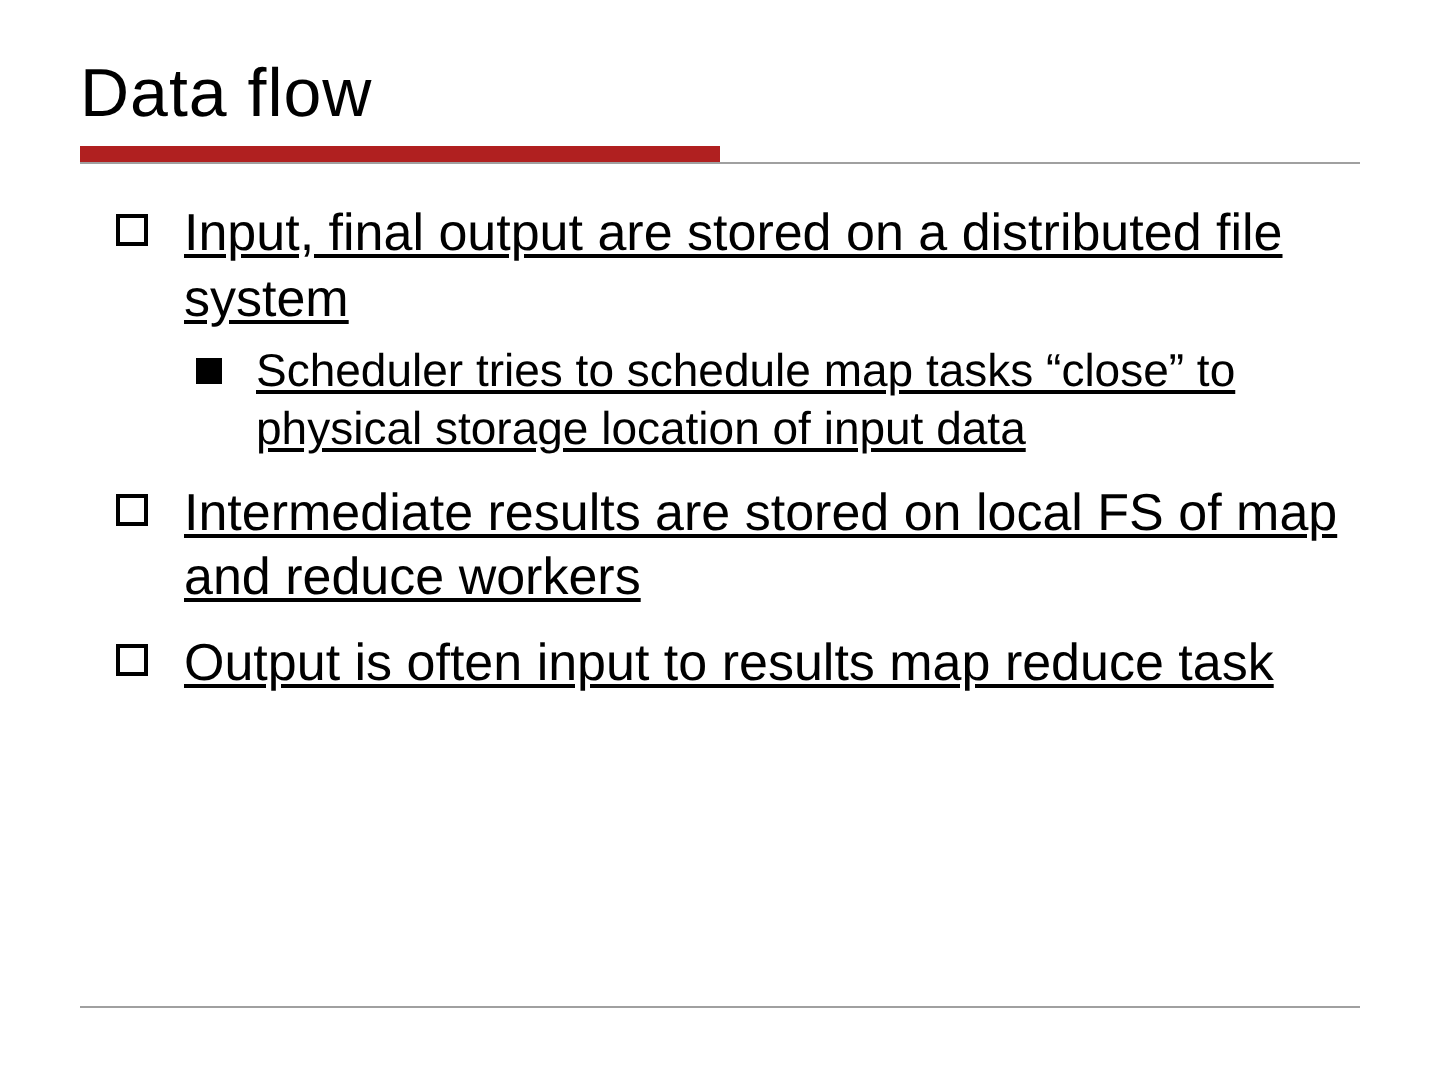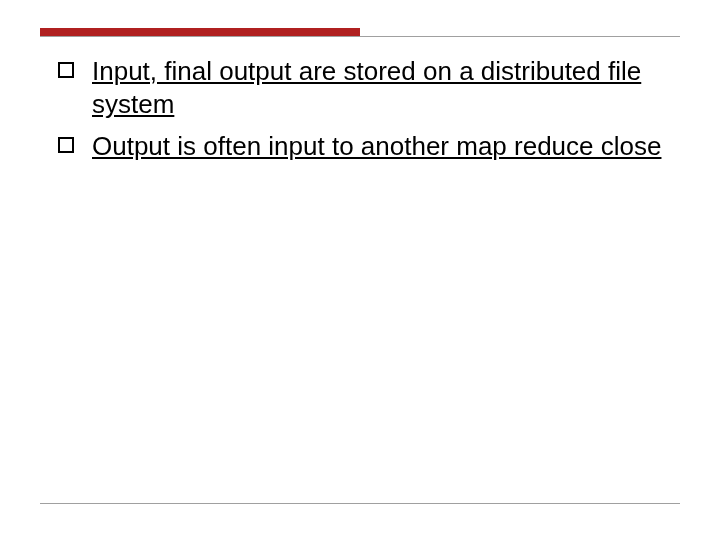--- a/index.html
+++ b/index.html
@@ -91,37 +91,48 @@
     right: 40px;
     bottom: 36px;
     height: 1px;
     background: #a0a0a0;
   }
 </style>
 </head>
 <body>
 
 <div class="slide">
+  <h1 class="title">Data flow</h1>
 
   <div class="rule-group">
     <div class="rule-red"></div>
     <div class="rule-thin"></div>
   </div>
 
   <div class="content">
     <ul class="level1">
 
       <li>
         <span class="bullet-box"></span>
         <span>Input, final output are stored on a distributed file system</span>
+        <ul class="level2">
+          <li>
+            <span class="bullet-square"></span>
+            <span>Scheduler tries to schedule map tasks “close” to physical storage location of input data</span>
+          </li>
+        </ul>
       </li>
-
 
       <li>
         <span class="bullet-box"></span>
-        <span>Output is often input to another map reduce close</span>
+        <span>Intermediate results are stored on local FS of map and reduce workers</span>
+      </li>
+
+      <li>
+        <span class="bullet-box"></span>
+        <span>Output is often input to results map reduce task</span>
       </li>
 
     </ul>
   </div>
 
   <div class="bottom-rule"></div>
 </div>
 
 </body></html>

